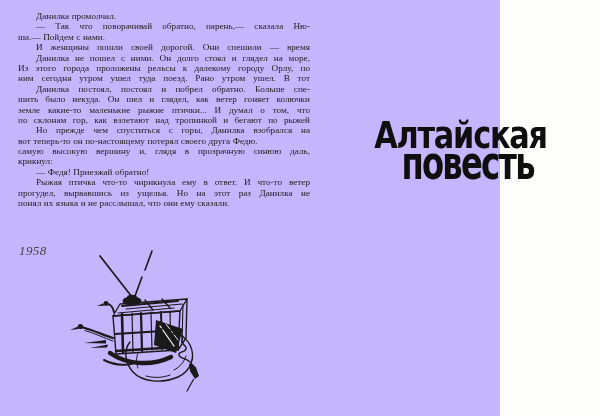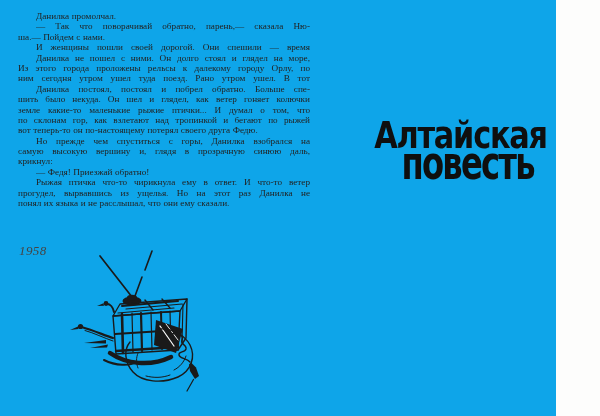--- a/index.html
+++ b/index.html
@@ -1,21 +1,21 @@
 <!DOCTYPE html>
 <html><head>
 <meta charset="utf-8">
 <style>
   html,body{margin:0;padding:0;}
   body{
     width:600px;height:416px;overflow:hidden;
     background:#fdfdfc;
     font-family:"Liberation Serif",serif;
   }
-  .spread{position:relative;width:556px;height:416px;background:#0ea5e9;}
+  .spread{position:relative;width:500px;height:416px;background:#c4b5fd;}
 
   
   .story{
     position:absolute;left:18px;top:11px;width:292px;
     font-size:9.2px;line-height:10.4px;color:#222;
   }
   .ln{height:10.4px;text-align:left;word-spacing:0.2px;}
   .ln.j{text-align:justify;text-align-last:justify;}
   .ln.ind{text-indent:18px;}
 
@@ -55,22 +55,22 @@
         <div class="ln ind j">— Так что поворачивай обратно, парень,— сказала Ню-</div>
         <div class="ln">ша.— Пойдем с нами.</div>
         <div class="ln ind j">И женщины пошли своей дорогой. Они спешили — время</div>
         <div class="ln ind j">Данилка не пошел с ними. Он долго стоял и глядел на море,</div>
         <div class="ln j">Из этого города проложены рельсы к далекому городу Орлу, по</div>
         <div class="ln j">ним сегодня утром ушел туда поезд. Рано утром ушел. В тот</div>
         <div class="ln ind j">Данилка постоял, постоял и побрел обратно. Больше спе-</div>
         <div class="ln j">шить было некуда. Он шел и глядел, как ветер гоняет колючки</div>
         <div class="ln j">земле какие-то маленькие рыжие птички... И думал о том, что</div>
         <div class="ln j">по склонам гор, как взлетают над тропинкой и бегают по рыжей</div>
+        <div class="ln ind j">Но прежде чем спуститься с горы, Данилка взобрался на</div>
         <div class="ln">вот теперь-то он по-настоящему потерял своего друга Федю.</div>
-        <div class="ln ind j">Но прежде чем спуститься с горы, Данилка взобрался на</div>
         <div class="ln j">самую высокую вершину и, глядя в прозрачную синюю даль,</div>
         <div class="ln">крикнул:</div>
         <div class="ln ind">— Федя! Приезжай обратно!</div>
         <div class="ln ind j">Рыжая птичка что-то чирикнула ему в ответ. И что-то ветер</div>
         <div class="ln j">прогудел, вырвавшись из ущелья. Но на этот раз Данилка не</div>
         <div class="ln">понял их языка и не расслышал, что они ему сказали.</div>
       </div>
 
     <div class="year">1958</div>
 

